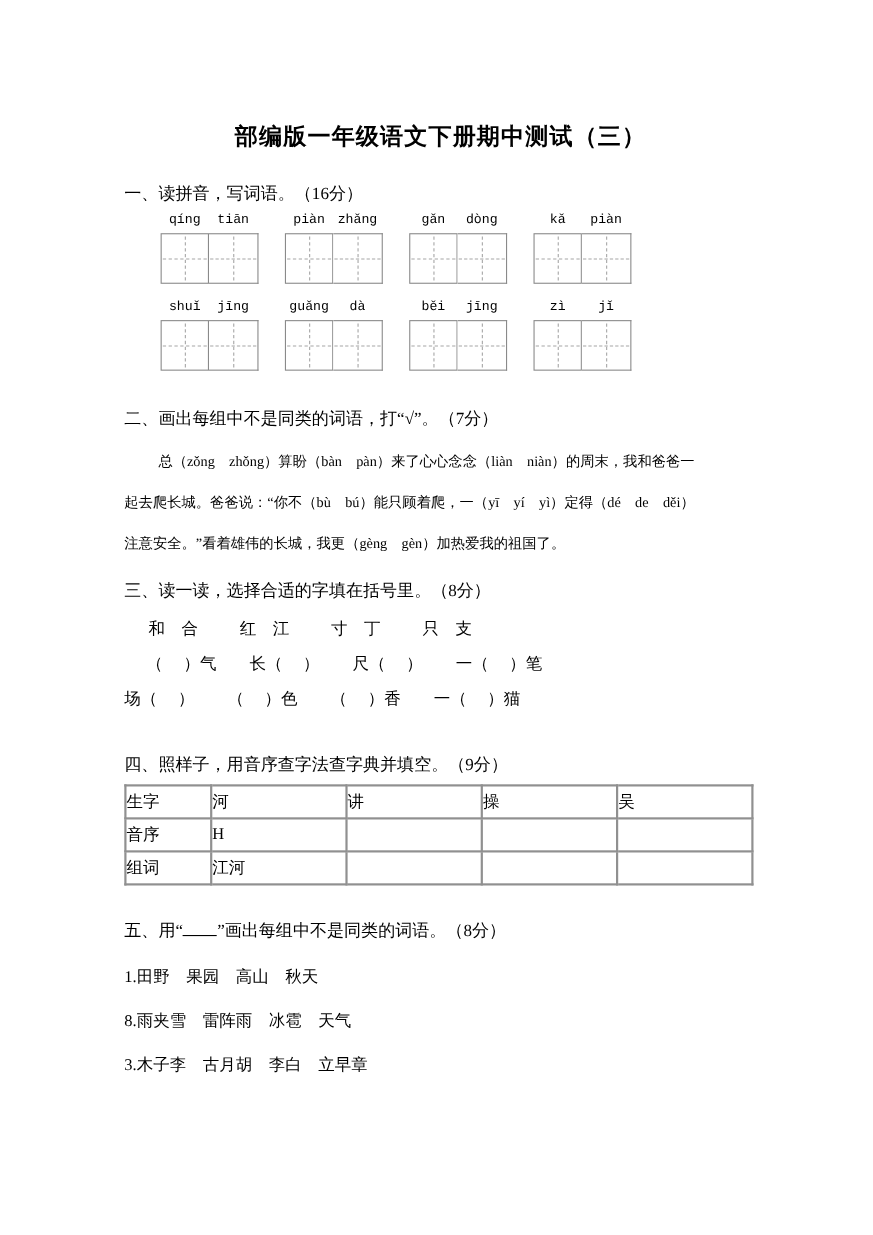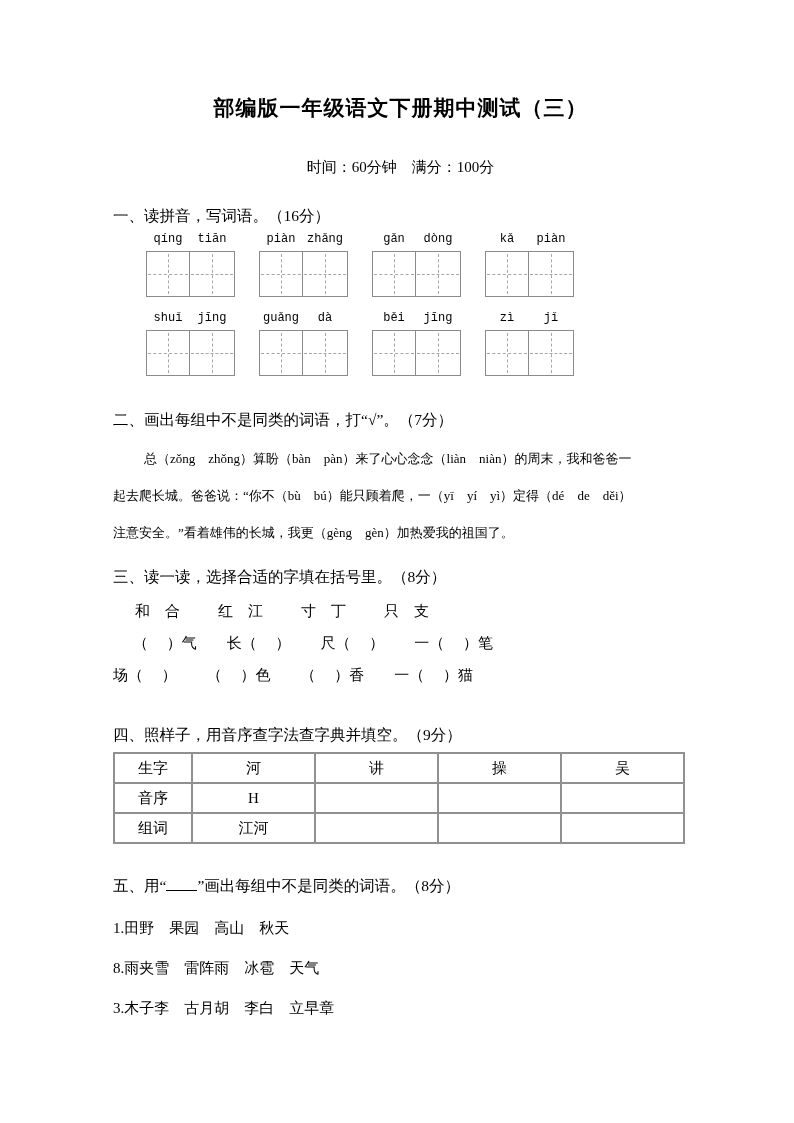--- a/index.html
+++ b/index.html
@@ -1,19 +1,19 @@
 <!DOCTYPE html>
 <html><head>
 <meta charset="utf-8">
 <style>
   html,body { margin:0; padding:0; background:#ffffff; }
   .page {
     position:relative;
     width:794px; height:1078px;
-    margin:0 auto;
+    margin:16px auto;
     background:#ffffff;
     color:#000;
     font-family:"Liberation Serif","DejaVu Serif",serif;
     font-size:15px;
     box-sizing:border-box;
     padding:0 106px 0 113px;
     overflow:hidden;
   }
   .title {
     margin:0; padding-top:95px;
@@ -64,41 +64,40 @@
   
   .char-options { display:flex; gap:38px; margin:14px 0 0 22px; line-height:20px; }
   .fill-row { display:flex; gap:30px; margin-top:12px; line-height:20px; white-space:nowrap; }
   .fill-row.first { margin-left:20px; }
 
   
   table.lookup { border-collapse:collapse; margin-top:7px; }
   table.lookup td {
     border:2px solid #909090;
     height:28px; padding:0;
-    text-align:center; vertical-align:middle;
+    vertical-align:middle;
     font-size:15px;
   }
   table.lookup td:first-child { width:76px; }
   table.lookup td:not(:first-child) { width:121px; }
 
   
   .blank {
     display:inline-block; width:31px; height:13px;
     border-bottom:1px solid #000; vertical-align:baseline;
   }
   .word-item { margin-top:20px; line-height:20px; }
   .word-item.first { margin-top:22px; }
 </style>
 </head>
 <body>
 
 <div class="page">
 
   <h1 class="title">部编版一年级语文下册期中测试（三）</h1>
-  <div class="meta">时间：60分钟　满分：100分</div>
 
   <div class="sec-heading h1">一、读拼音，写词语。（16分）</div>
 
   <div class="pinyin-row">
     <div class="pinyin-group">
       <span>qíng</span>
       <span>tiān</span>
     </div>
     <div class="pinyin-group">
       <span>piàn</span>

